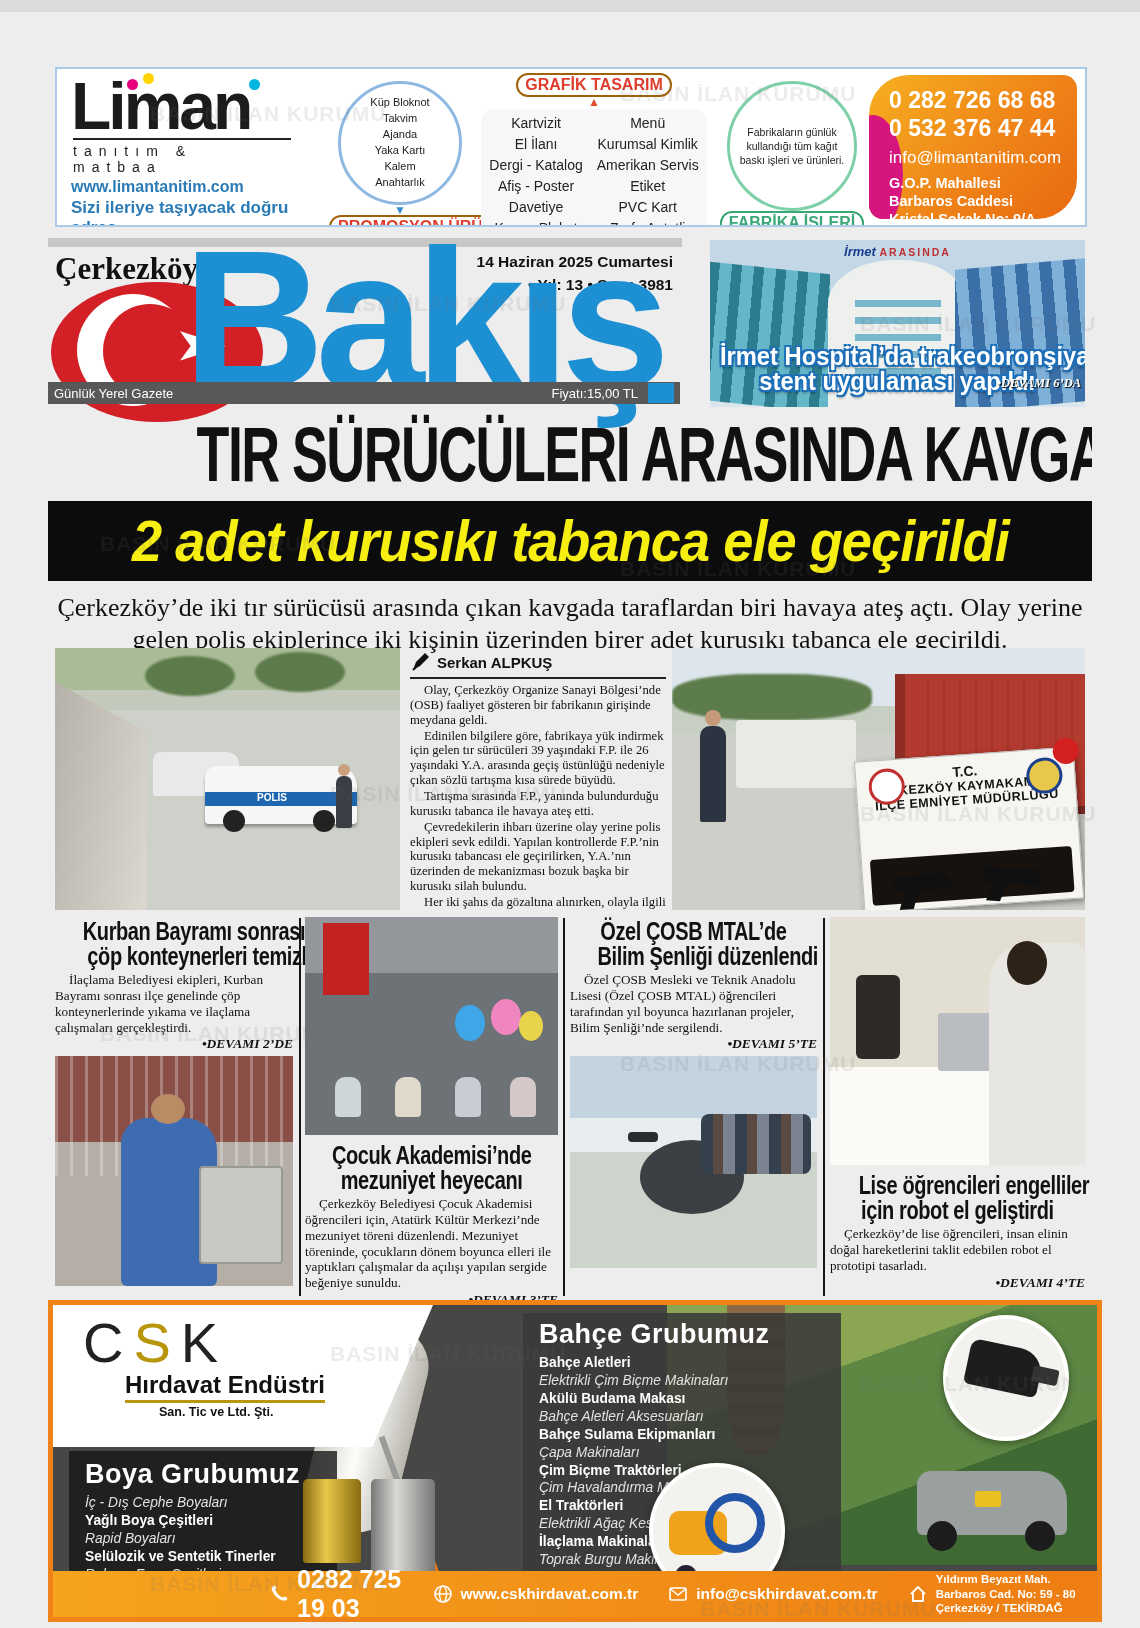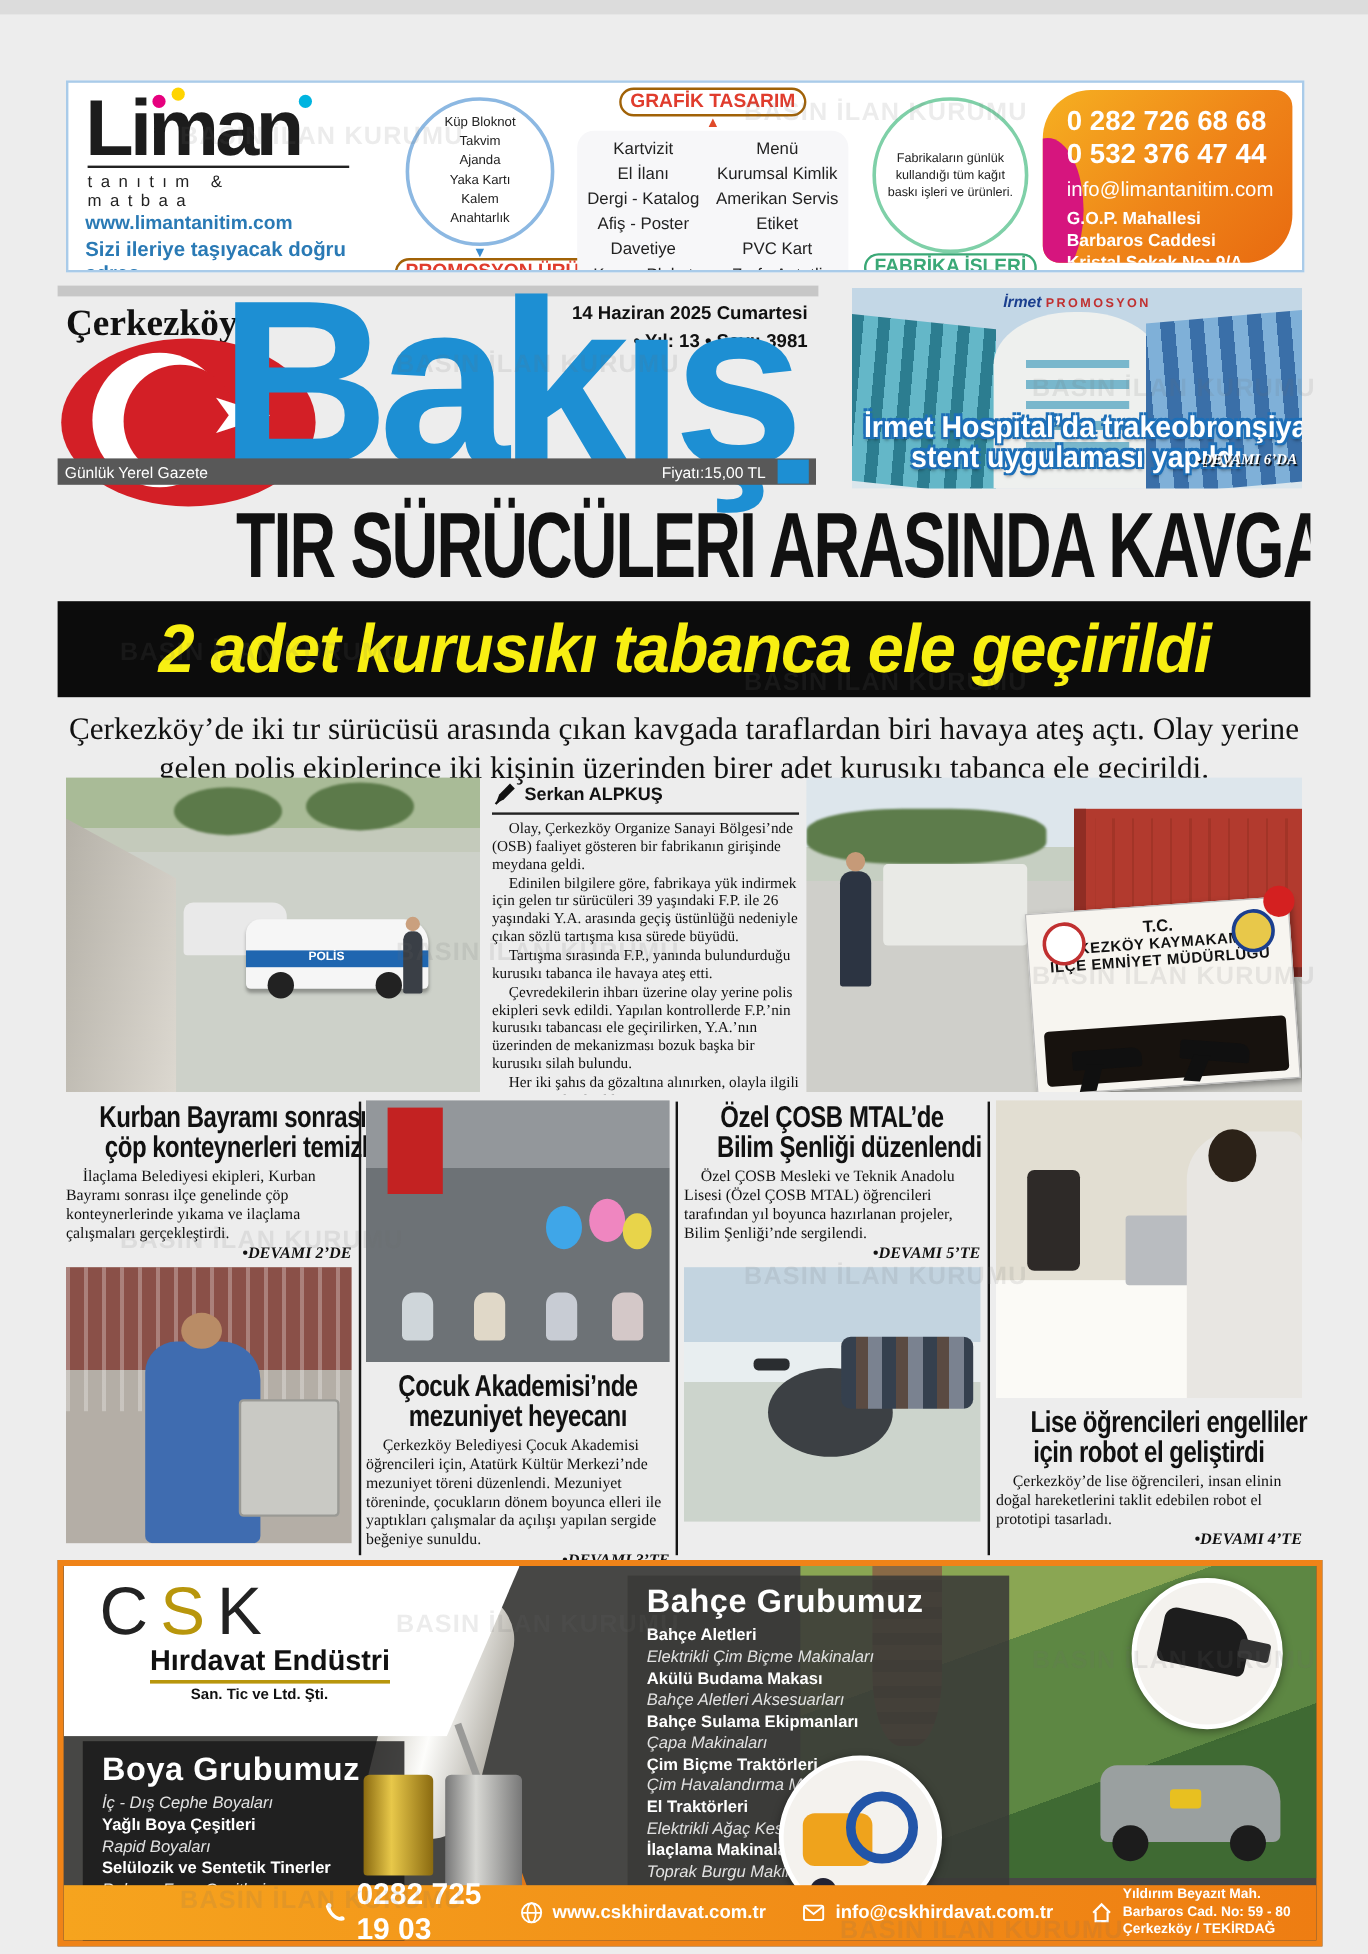--- a/index.html
+++ b/index.html
@@ -313,21 +313,21 @@
   </div>
 
   <div class="hospital">
     <div class="hsp-wingL"></div>
     <div class="hsp-tower">
         <i></i>
       </div>
     <div class="hsp-wingR"></div>
     <div class="hsp-sign">
       <span class="a">İrmet</span>
-      <span class="b">PROMOSYON</span>
+      <span class="b">ARASINDA</span>
     </div>
     <div class="hsp-hl">
       <div>İrmet Hospital’da trakeobronşiyal</div><br>
       <div>stent uygulaması yapıldı</div>
     </div>
     <div class="hsp-dev">•DEVAMI 6’DA</div>
   </div>
 
   <div class="headline1">
     <span>TIR SÜRÜCÜLERİ ARASINDA KAVGA ÇIKTI</span>

